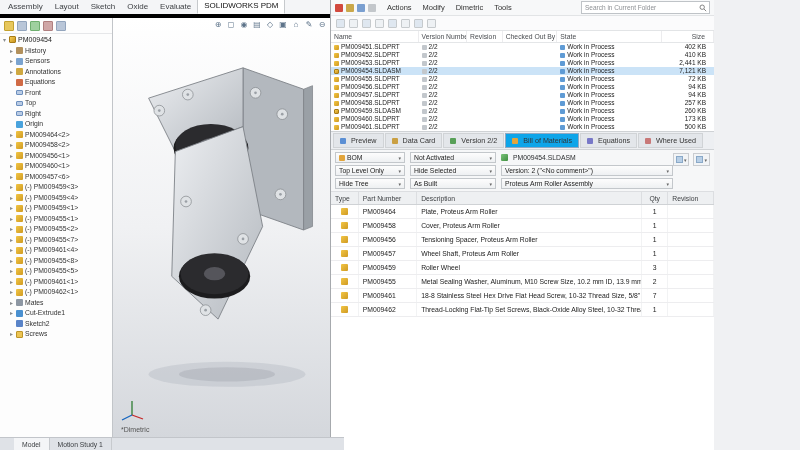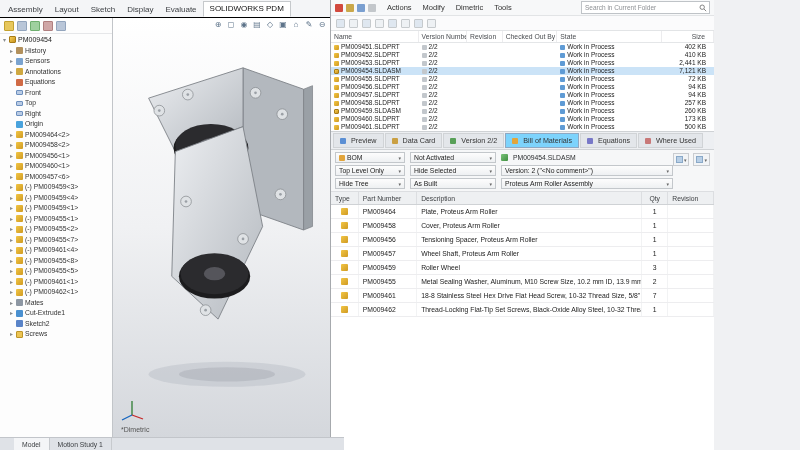--- a/index.html
+++ b/index.html
@@ -1,21 +1,21 @@
 <!DOCTYPE html>
 <html><head>
 <meta charset="utf-8">
 <style>
   html,body{margin:0;padding:0;background:#888;}
   .app{position:relative;width:800px;height:450px;background:#f0f1f3;overflow:hidden;
        font-family:"Liberation Sans","DejaVu Sans",sans-serif;color:#222;-webkit-font-smoothing:antialiased;}
 
   
   .ribbon{position:absolute;left:0;top:0;width:330px;height:18px;background:#f4f5f7;
-          border-bottom:1px solid #000000;display:flex;align-items:flex-end;padding-left:2px;box-sizing:border-box;}
+          border-bottom:4px solid #000000;display:flex;align-items:flex-end;padding-left:2px;box-sizing:border-box;}
   .ribbon-tab{font-size:8px;color:#3c3f43;padding:2px 6px 3px 6px;white-space:nowrap;cursor:default;}
   .ribbon-tab.active{background:#fff;border:1px solid #c6c9cc;border-bottom:1px solid #fff;color:#111;}
 
   
   .tree-panel{position:absolute;left:0;top:18px;width:113px;height:420px;background:#fdfdfd;
               border-right:1px solid #c2c5c9;box-sizing:border-box;overflow:hidden;}
   .tree-toolbar{height:13px;display:flex;align-items:center;gap:3px;padding:1px 4px;border-bottom:1px solid #e6e7e9;}
   .ttico{width:8px;height:8px;border-radius:1px;background:#b9c6d8;border:1px solid #93a5bd;}
   .ttico:nth-child(1){background:#e7c75c;border-color:#c3a12f;}
   .ttico:nth-child(3){background:#9fd09f;border-color:#6faf6f;}
@@ -83,21 +83,21 @@
   .fl-row .ti{width:5px;height:5px;margin-right:2px;}
   .fl-row.selected{background:#cbe3f7;}
   .vicon{width:5px;height:5px;background:#c2c7cc;border-radius:1px;margin-right:2px;flex:none;}
   .sicon{width:5px;height:5px;background:#5f9bd5;border-radius:1px;margin-right:2px;flex:none;}
 
   
   .pdm-tabs{height:15px;flex:none;display:flex;gap:1px;align-items:stretch;padding:1px 2px;
             background:#edeff2;border-bottom:1px solid #d0d3d6;}
   .pdm-tab{display:flex;align-items:center;gap:5px;padding:0 6px;font-size:7.2px;color:#333;
            background:#e3e6ea;border:1px solid #d0d3d6;box-sizing:border-box;white-space:nowrap;}
-  .pdm-tab.active{background:#7dd3fc;border-color:#8fa8c2;}
+  .pdm-tab.active{background:#0ea5e9;border-color:#8fa8c2;}
   .ptico{width:6px;height:6px;border-radius:1px;flex:none;}
   .p0{background:#5b8fd4;}.p1{background:#caa043;}.p2{background:#58a058;}
   .p3{background:#e2a53c;}.p4{background:#7878c8;}.p5{background:#c87878;}
 
   
   .bom-bar{position:relative;flex:none;border-bottom:1px solid #dcdee1;background:#f6f7f8;padding:2px 4px;}
   .bom-grid{display:grid;grid-template-columns:70px 86px 172px;gap:2px 5px;}
   .bbtn{height:11px;display:flex;align-items:center;gap:2px;border:1px solid #c3c7cb;
         background:linear-gradient(#fdfdfd,#eef0f2);font-size:6.8px;padding:0 3px;box-sizing:border-box;
         white-space:nowrap;overflow:hidden;}
@@ -128,21 +128,21 @@
 </style>
 </head>
 <body>
 
 <div class="app">
 
   <div class="ribbon">
       <div class="ribbon-tab">Assembly</div>
       <div class="ribbon-tab">Layout</div>
       <div class="ribbon-tab">Sketch</div>
-      <div class="ribbon-tab">Display</div>
+      <div class="ribbon-tab">Oxide</div>
       <div class="ribbon-tab">Evaluate</div>
       <div class="ribbon-tab active">SOLIDWORKS PDM</div>
     </div>
 
   <div class="tree-panel">
     <div class="tree-toolbar">
         <span class="ttico"></span>
         <span class="ttico"></span>
         <span class="ttico"></span>
         <span class="ttico"></span>

